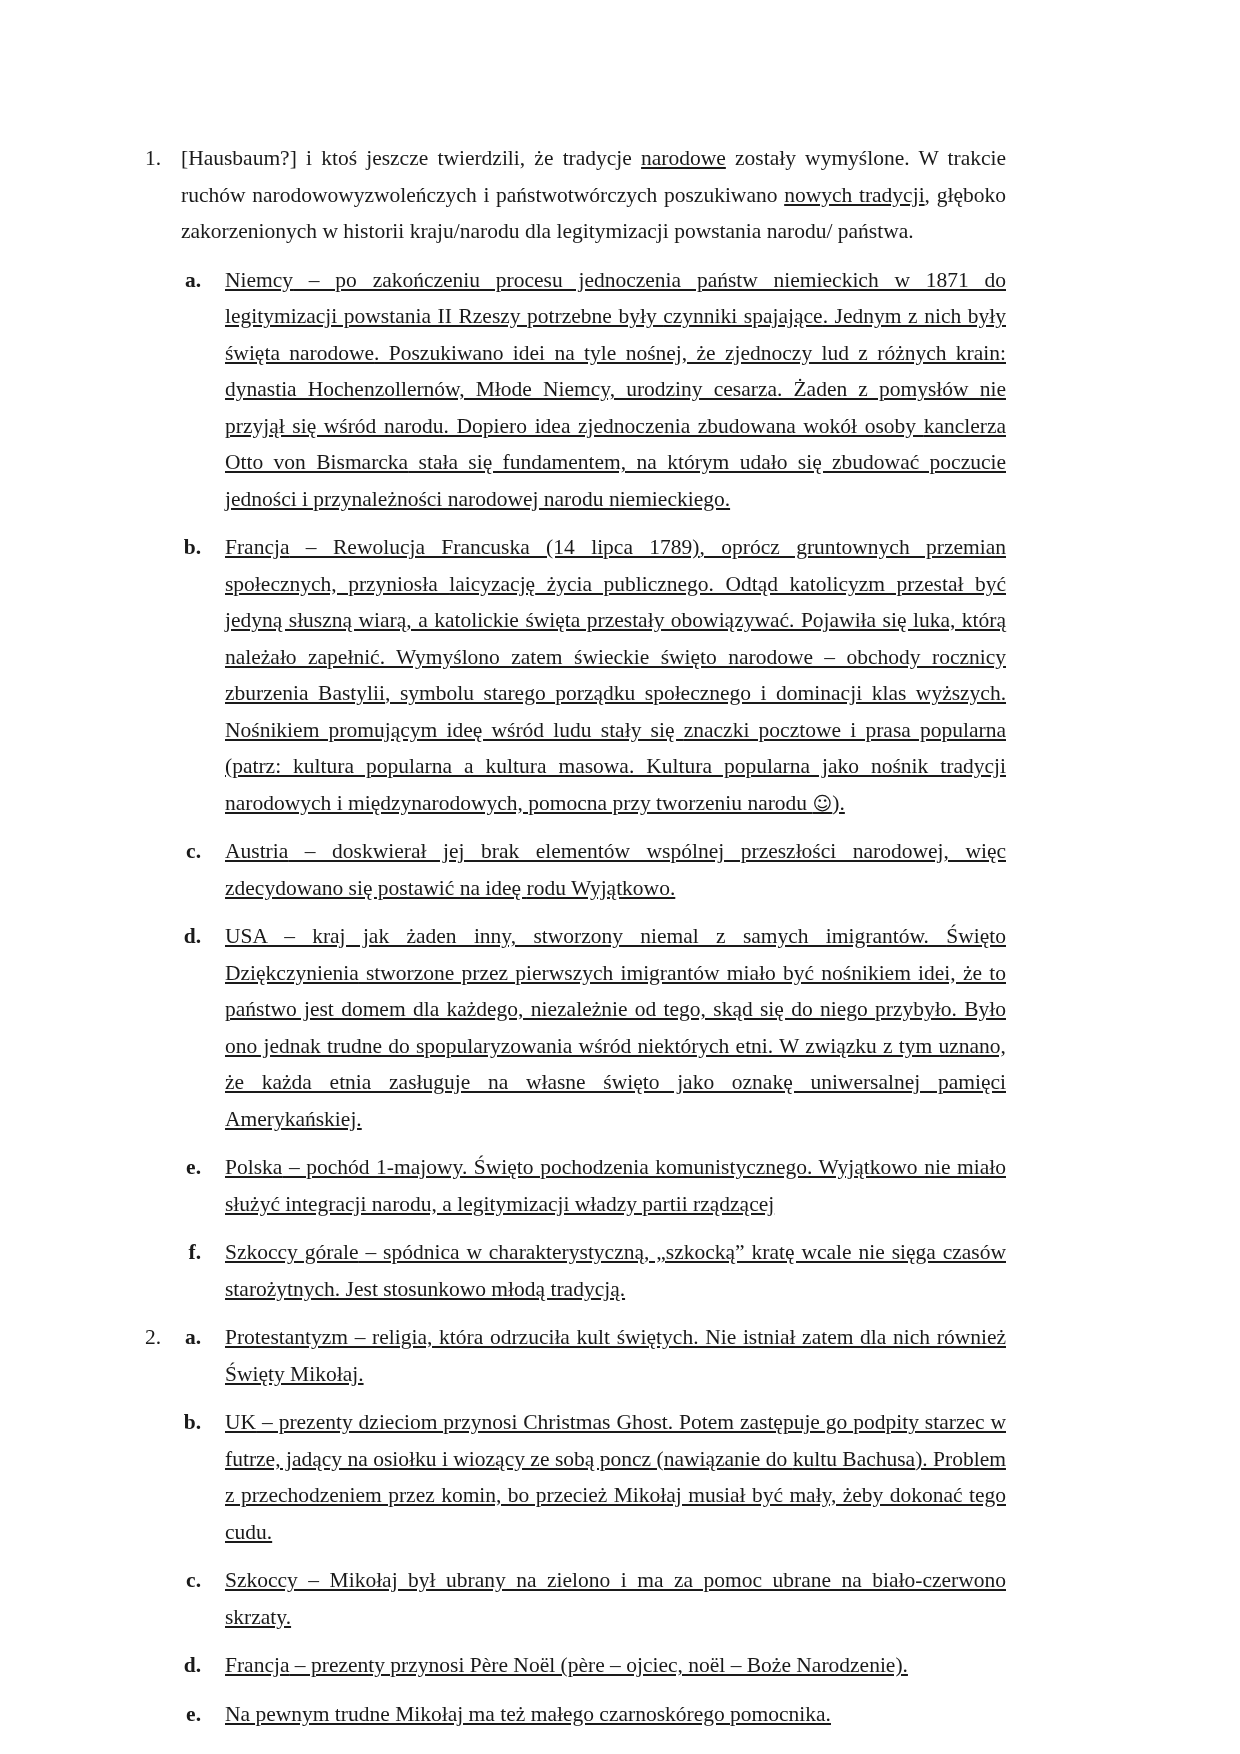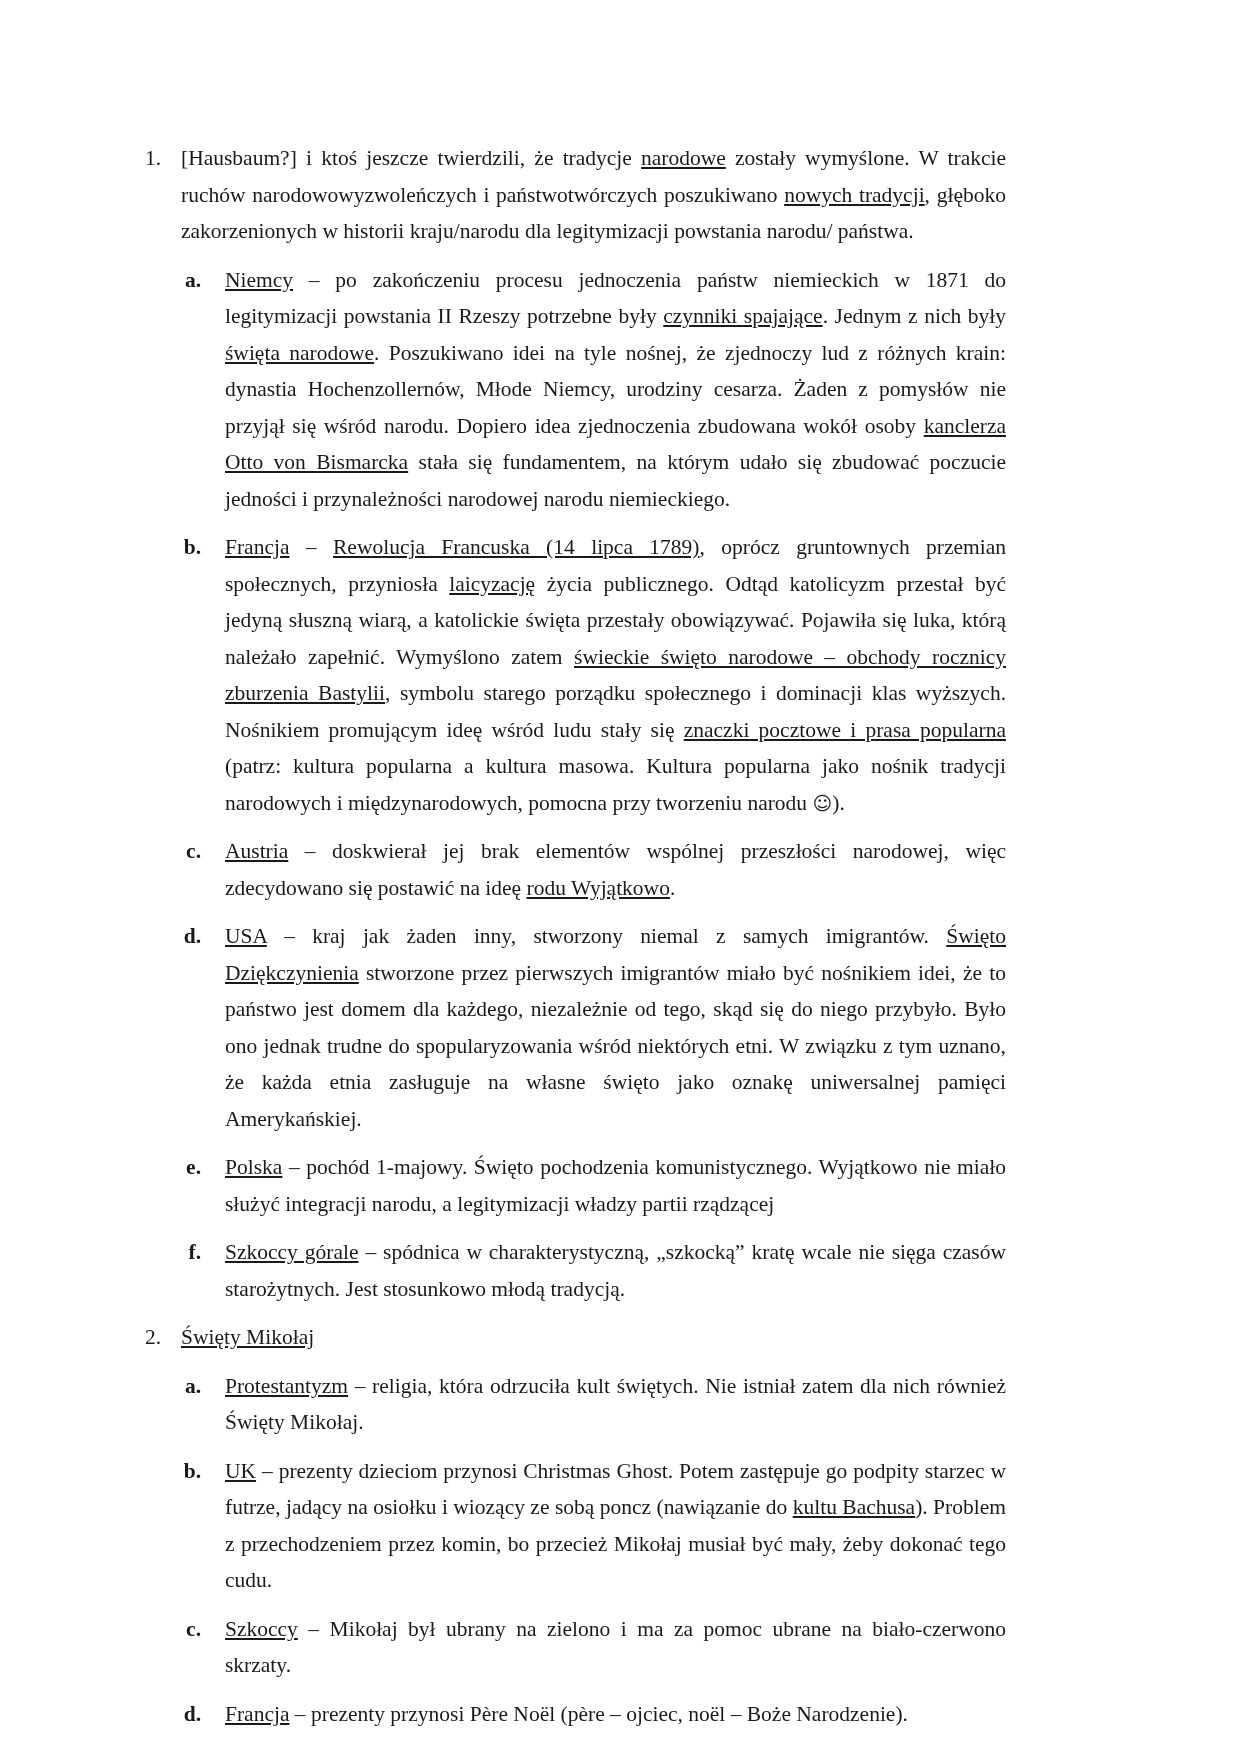--- a/index.html
+++ b/index.html
@@ -49,20 +49,21 @@
     width: 28px;
     text-align: right;
     font-size: 21.5px;
     line-height: 36.5px;
   }
   ol.level2 {
     list-style: none;
     margin: 0;
     padding: 0;
     counter-reset: l2;
+    text-decoration: underline;
   }
   ol.level2 > li {
     counter-increment: l2;
     position: relative;
     padding-left: 44px;
     margin: 0;
   }
   ol.level2 > li::before {
     content: counter(l2, lower-alpha) ".";
     position: absolute;
@@ -113,21 +114,20 @@
         <li>
           <p class="para"><u>Polska</u> – pochód 1-majowy. Święto pochodzenia komunistycznego. Wyjątkowo nie miało służyć integracji narodu, a legitymizacji władzy partii rządzącej</p>
         </li>
         <li>
           <p class="para"><u>Szkoccy górale</u> – spódnica w charakterystyczną, „szkocką” kratę wcale nie sięga czasów starożytnych. Jest stosunkowo młodą tradycją.</p>
         </li>
       </ol>
     </li>
 
     <li>
-      <p class="para nojust"><u>Święty Mikołaj</u></p>
 
       <ol class="level2">
         <li>
           <p class="para"><u>Protestantyzm</u> – religia, która odrzuciła kult świętych. Nie istniał zatem dla nich również Święty Mikołaj.</p>
         </li>
         <li>
           <p class="para"><u>UK</u> – prezenty dzieciom przynosi Christmas Ghost. Potem zastępuje go podpity starzec w futrze, jadący na osiołku i wiozący ze sobą poncz (nawiązanie do <u>kultu Bachusa</u>). Problem z przechodzeniem przez komin, bo przecież Mikołaj musiał być mały, żeby dokonać tego cudu.</p>
         </li>
         <li>
           <p class="para"><u>Szkoccy</u> – Mikołaj był ubrany na zielono i ma za pomoc ubrane na biało-czerwono skrzaty.</p>

